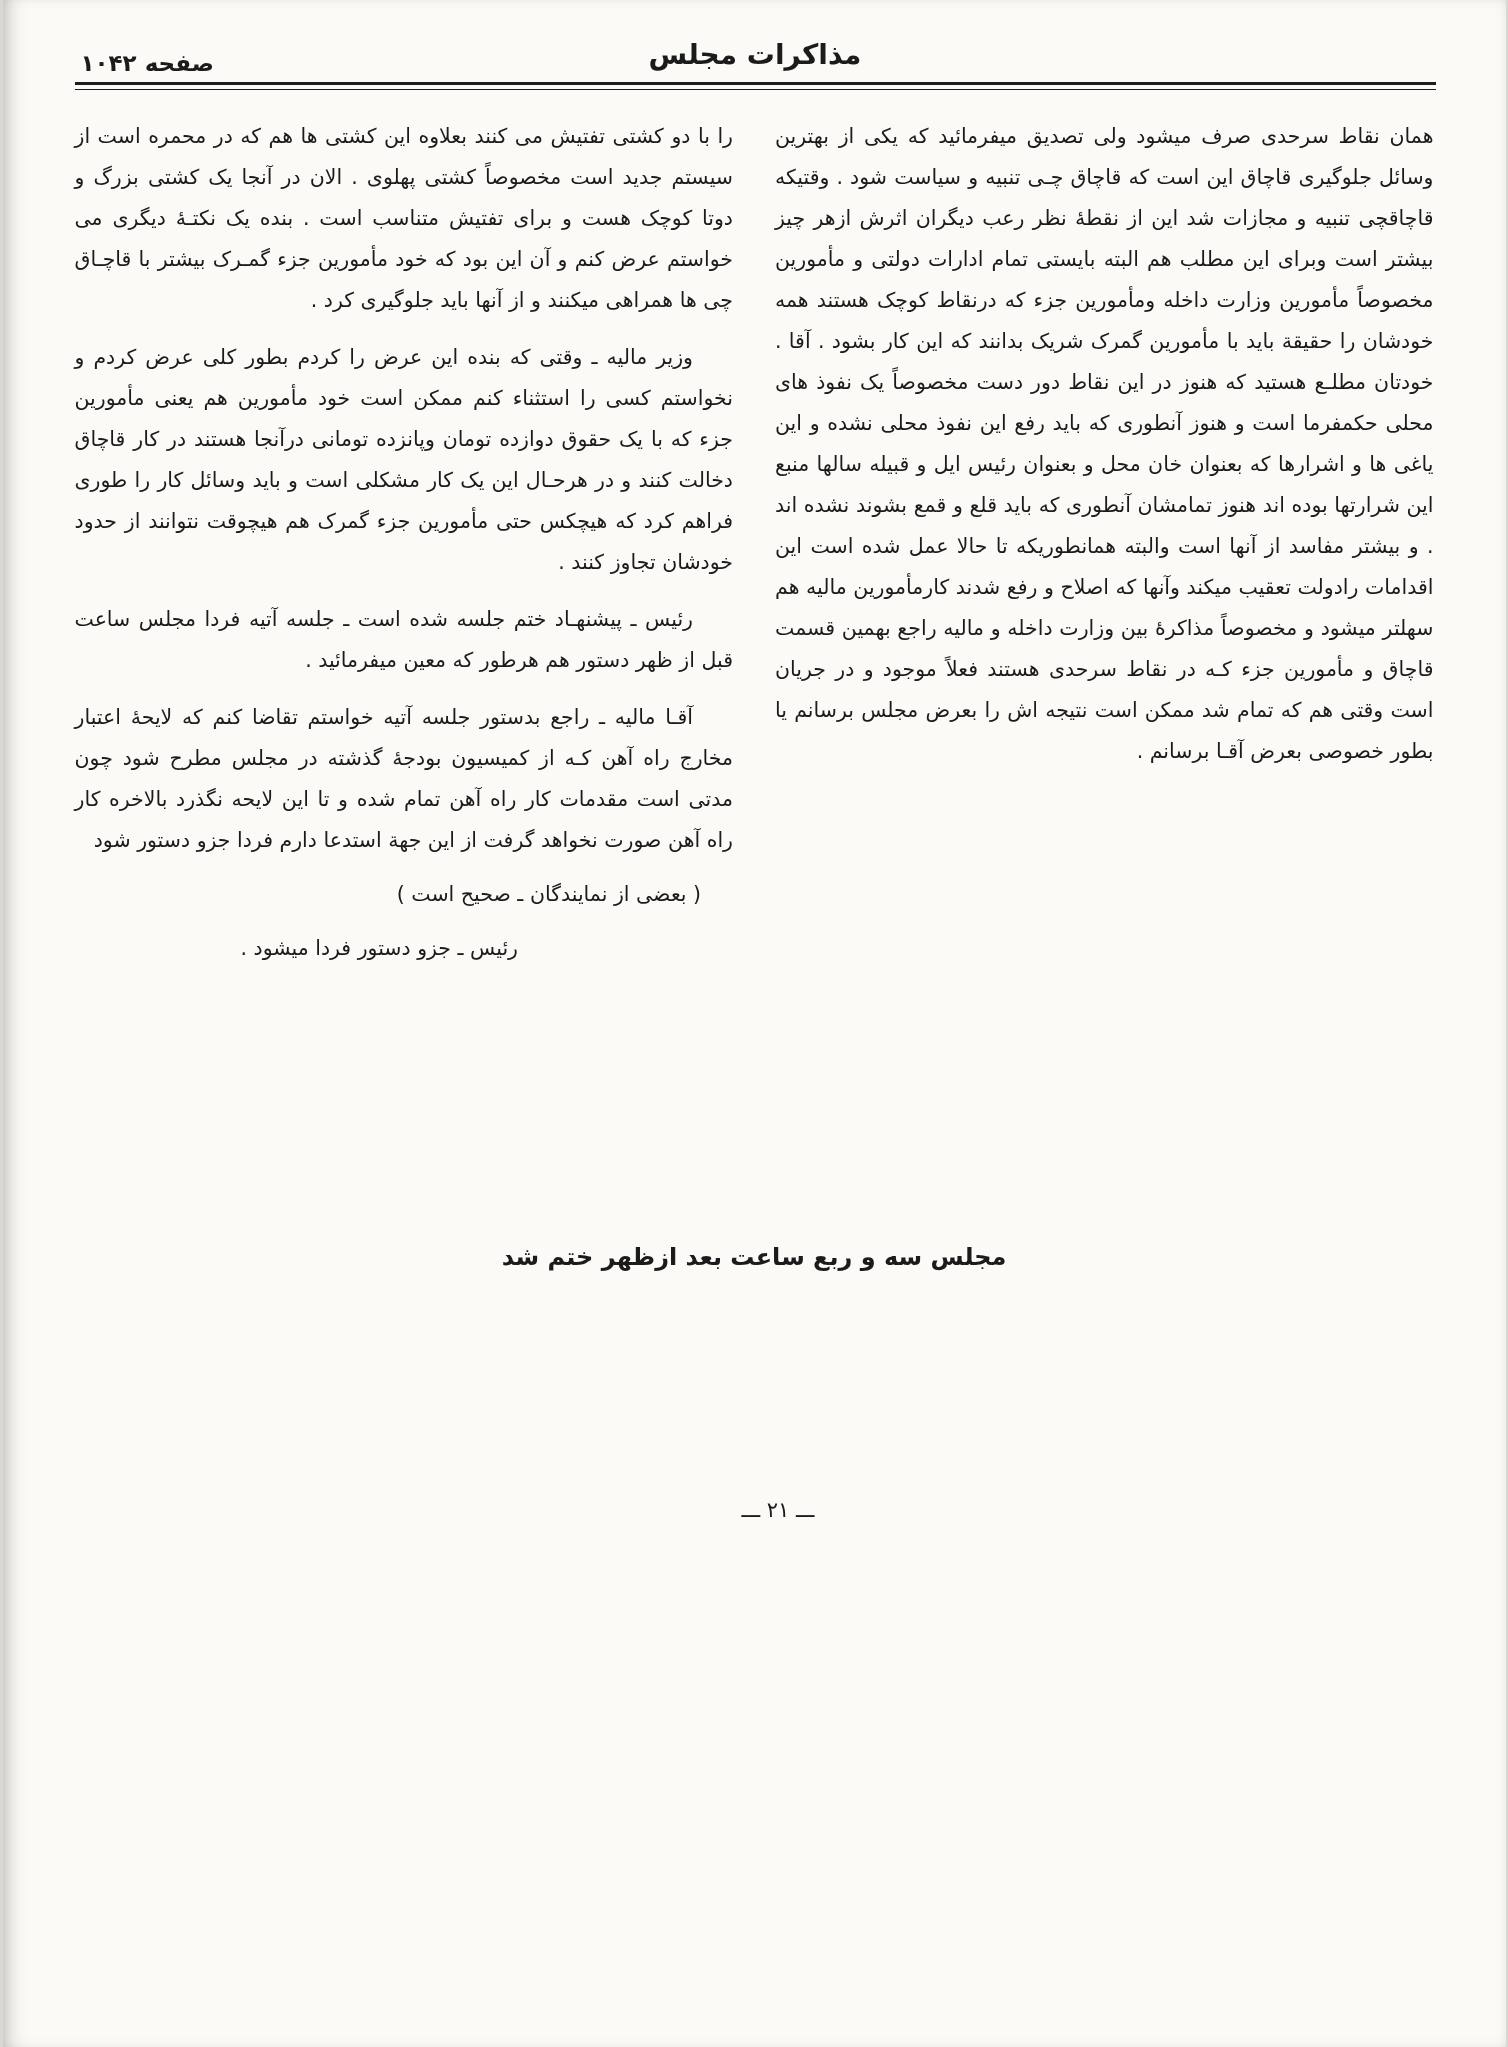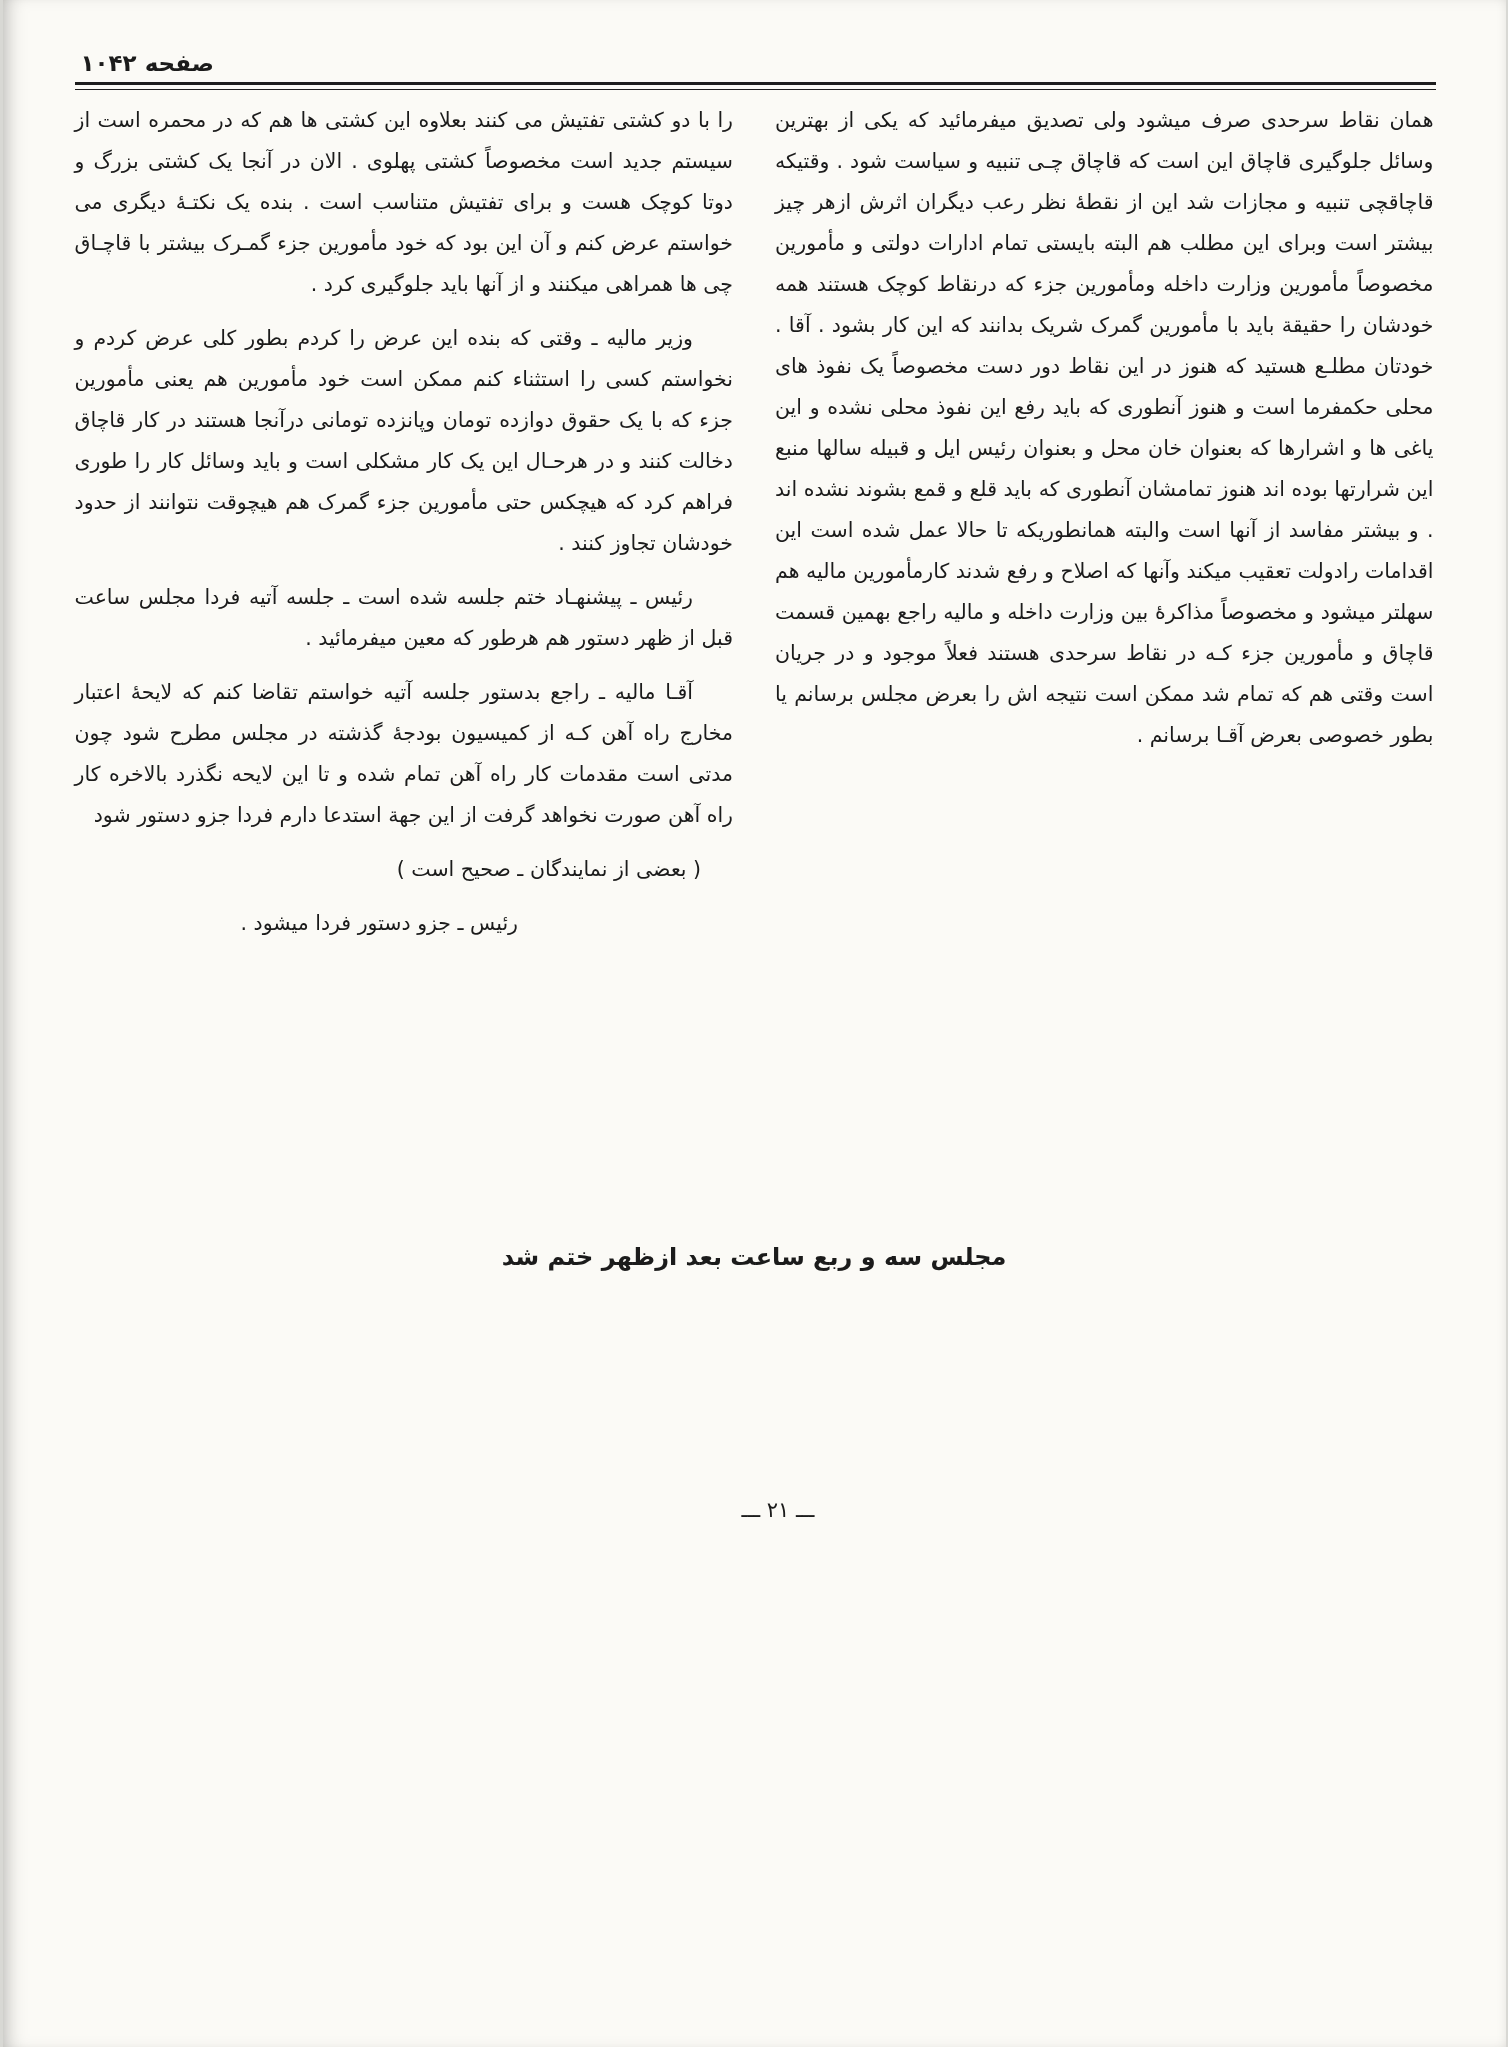--- a/index.html
+++ b/index.html
@@ -36,21 +36,21 @@
     direction:rtl;
   }
   .columns{display:flex;gap:42px;}
   .col{
     width:calc(50% - 21px);
     font-size:20.5px;
     line-height:41px;
     text-align:justify;
     text-justify:inter-word;
   }
-  .col p{margin:0 0 13px;text-indent:40px;}
+  .col p{margin:16px 0 13px;text-indent:40px;}
   .col p.cont{text-indent:0;}
   .col p.indent-deep{text-indent:215px;margin-top:4px;}
   .col p.paren{text-indent:32px;margin-top:10px;}
   
   .closing-line{
     position:absolute;left:0;right:0;top:1243px;
     text-align:center;direction:rtl;
     font-size:24px;font-weight:bold;
   }
   .page-number{
@@ -59,20 +59,21 @@
     font-size:21px;letter-spacing:2px;padding-left:48px;
   }
 </style>
 </head>
 <body>
 
 <div class="page">
 
   <div class="header">
     <div class="page-label">صفحه ۱۰۴۲</div>
+    <div class="doc-title">مذاکرات مجلس</div>
     <div class="header-rule"></div>
   </div>
 
   <div class="content">
     <div class="columns">
 
       <div class="col">
         <p class="cont">همان نقاط سرحدی صرف میشود ولی تصدیق میفرمائید که یکی از بهترین وسائل جلوگیری قاچاق این است که قاچاق چـی تنبیه و سیاست شود . وقتیکه قاچاقچی تنبیه و مجازات شد این از نقطهٔ نظر رعب دیگران اثرش ازهر چیز بیشتر است وبرای این مطلب هم البته بایستی تمام ادارات دولتی و مأمورین مخصوصاً مأمورین وزارت داخله ومأمورین جزء که درنقاط کوچک هستند همه خودشان را حقیقة باید با مأمورین گمرک شریک بدانند که این کار بشود . آقا . خودتان مطلـع هستید که هنوز در این نقاط دور دست مخصوصاً یک نفوذ های محلی حکمفرما است و هنوز آنطوری که باید رفع این نفوذ محلی نشده و این یاغی ها و اشرارها که بعنوان خان محل و بعنوان رئیس ایل و قبیله سالها منبع این شرارتها بوده اند هنوز تمامشان آنطوری که باید قلع و قمع بشوند نشده اند . و بیشتر مفاسد از آنها است والبته همانطوریکه تا حالا عمل شده است این اقدامات رادولت تعقیب میکند وآنها که اصلاح و رفع شدند کارمأمورین مالیه هم سهلتر میشود و مخصوصاً مذاکرهٔ بین وزارت داخله و مالیه راجع بهمین قسمت قاچاق و مأمورین جزء کـه در نقاط سرحدی هستند فعلاً موجود و در جریان است وقتی هم که تمام شد ممکن است نتیجه اش را بعرض مجلس برسانم یا بطور خصوصی بعرض آقـا برسانم .</p>
       </div>
 

